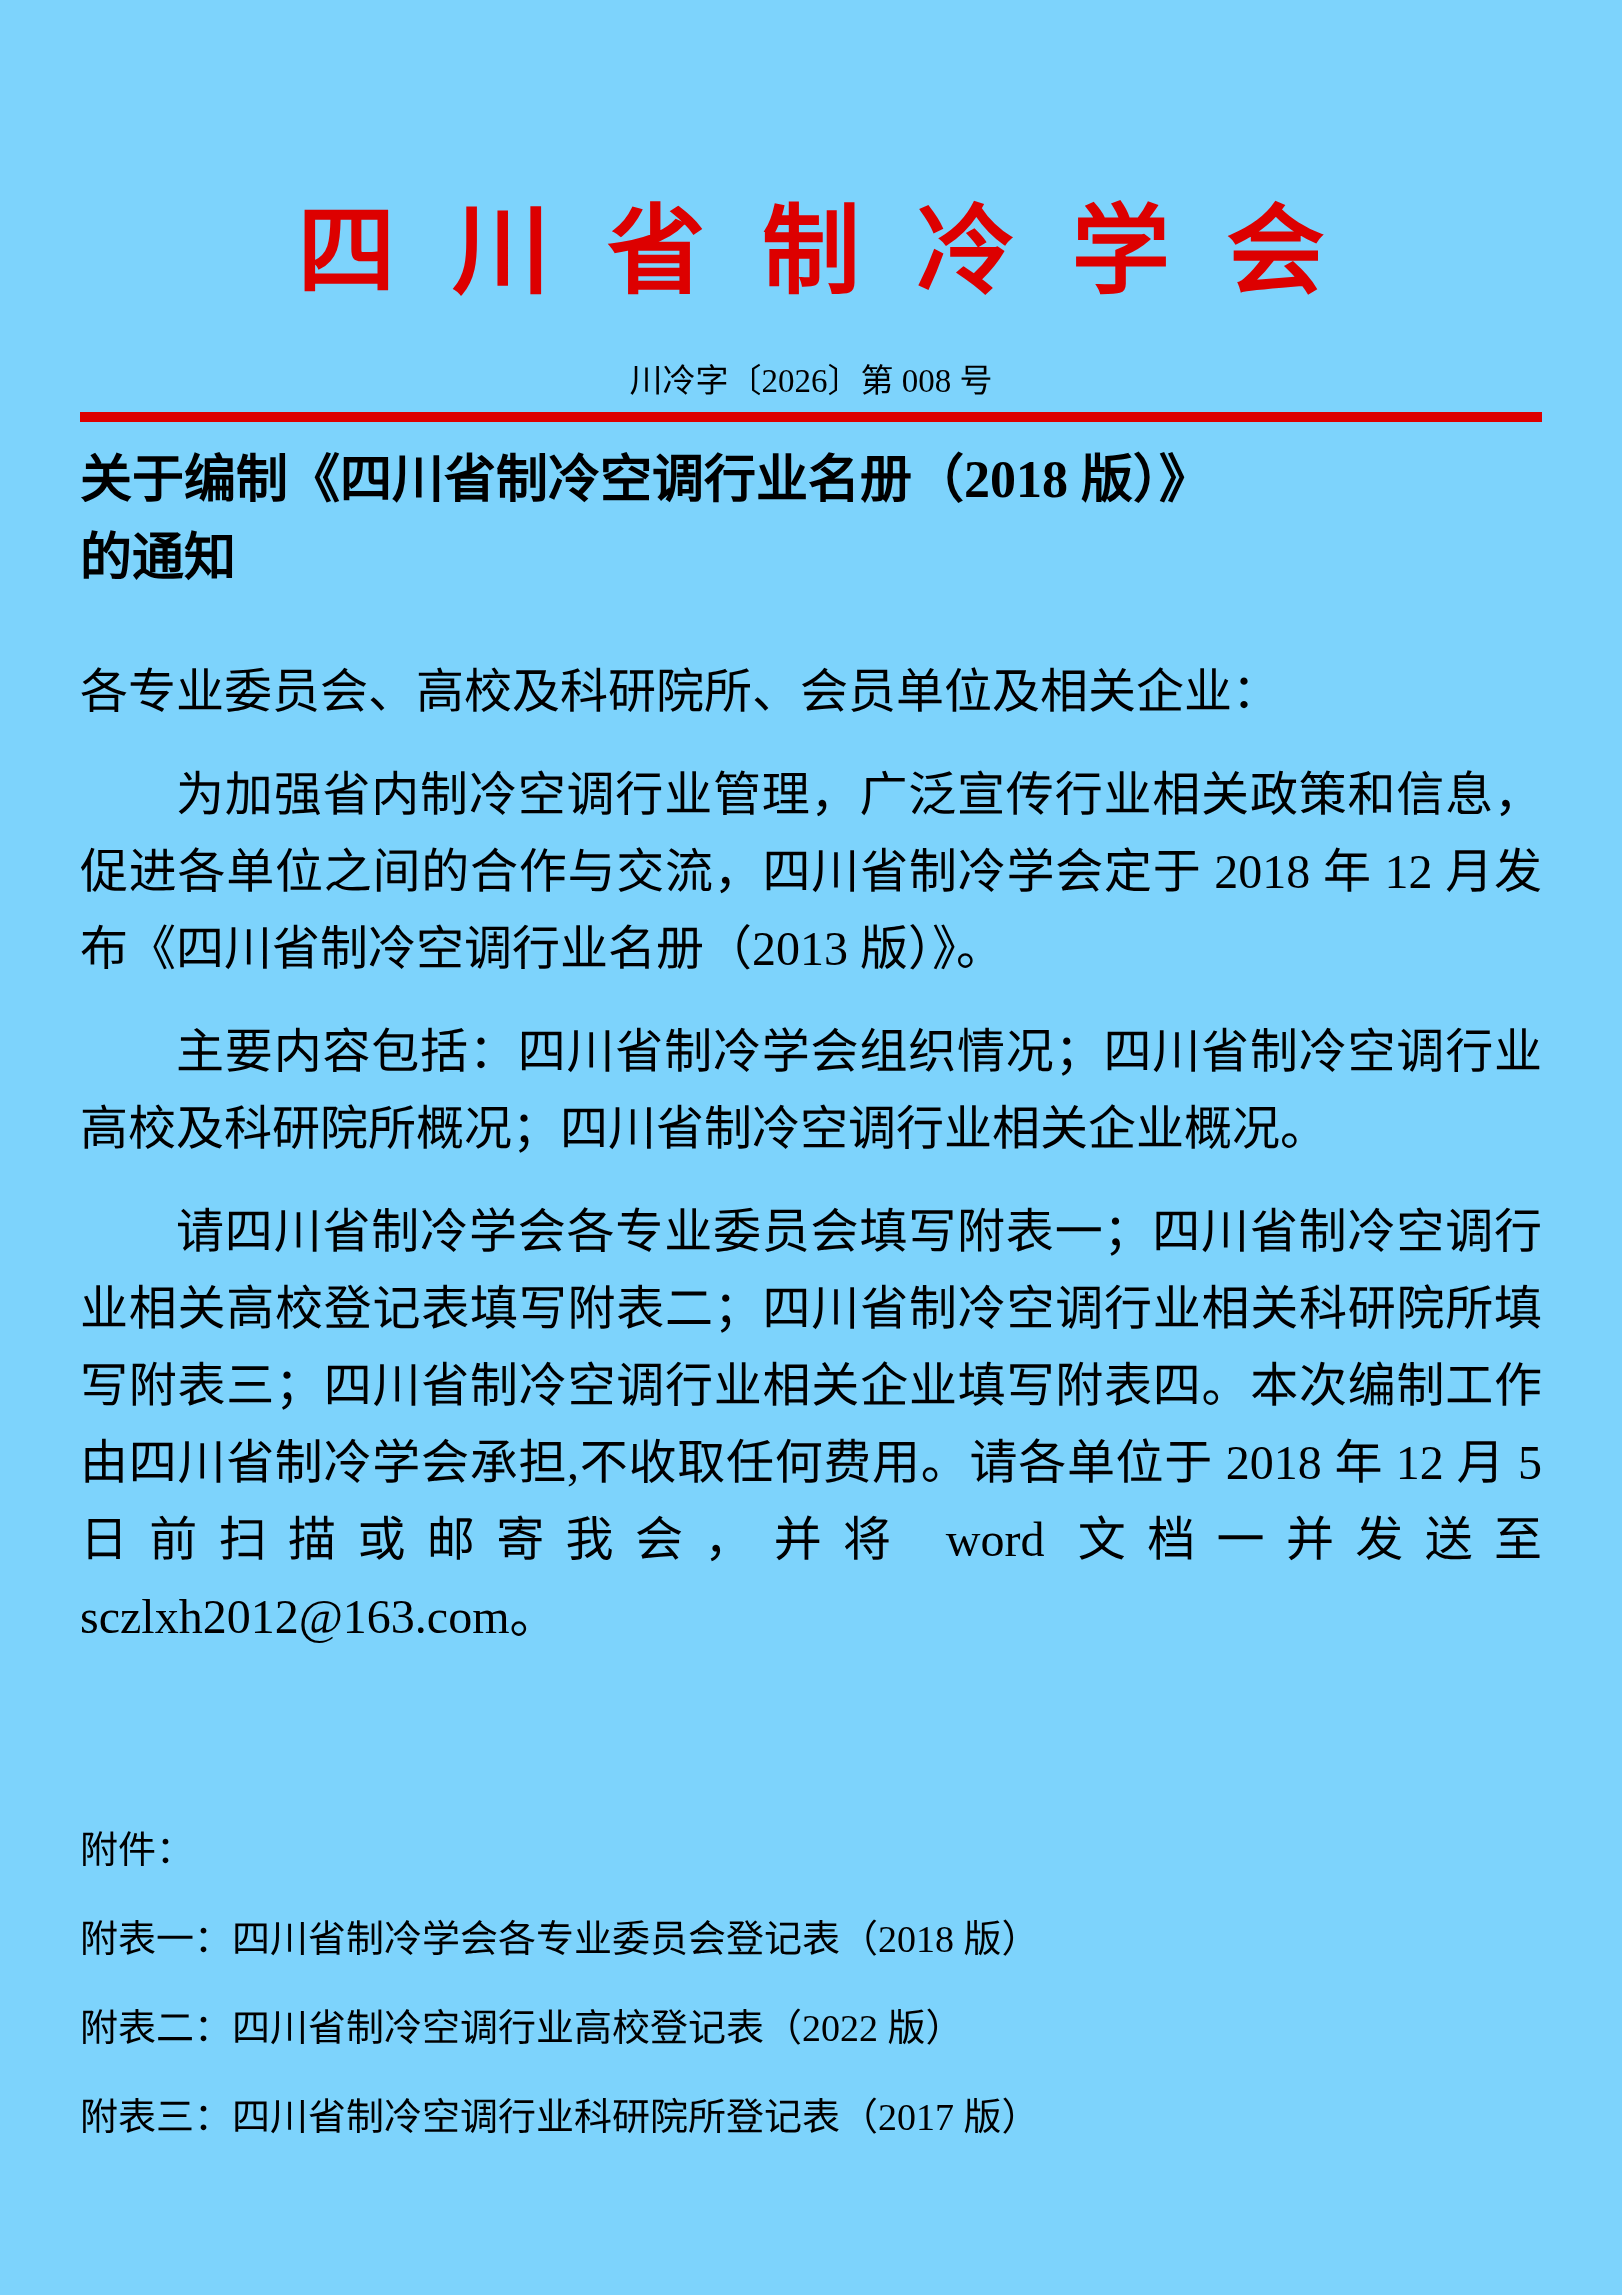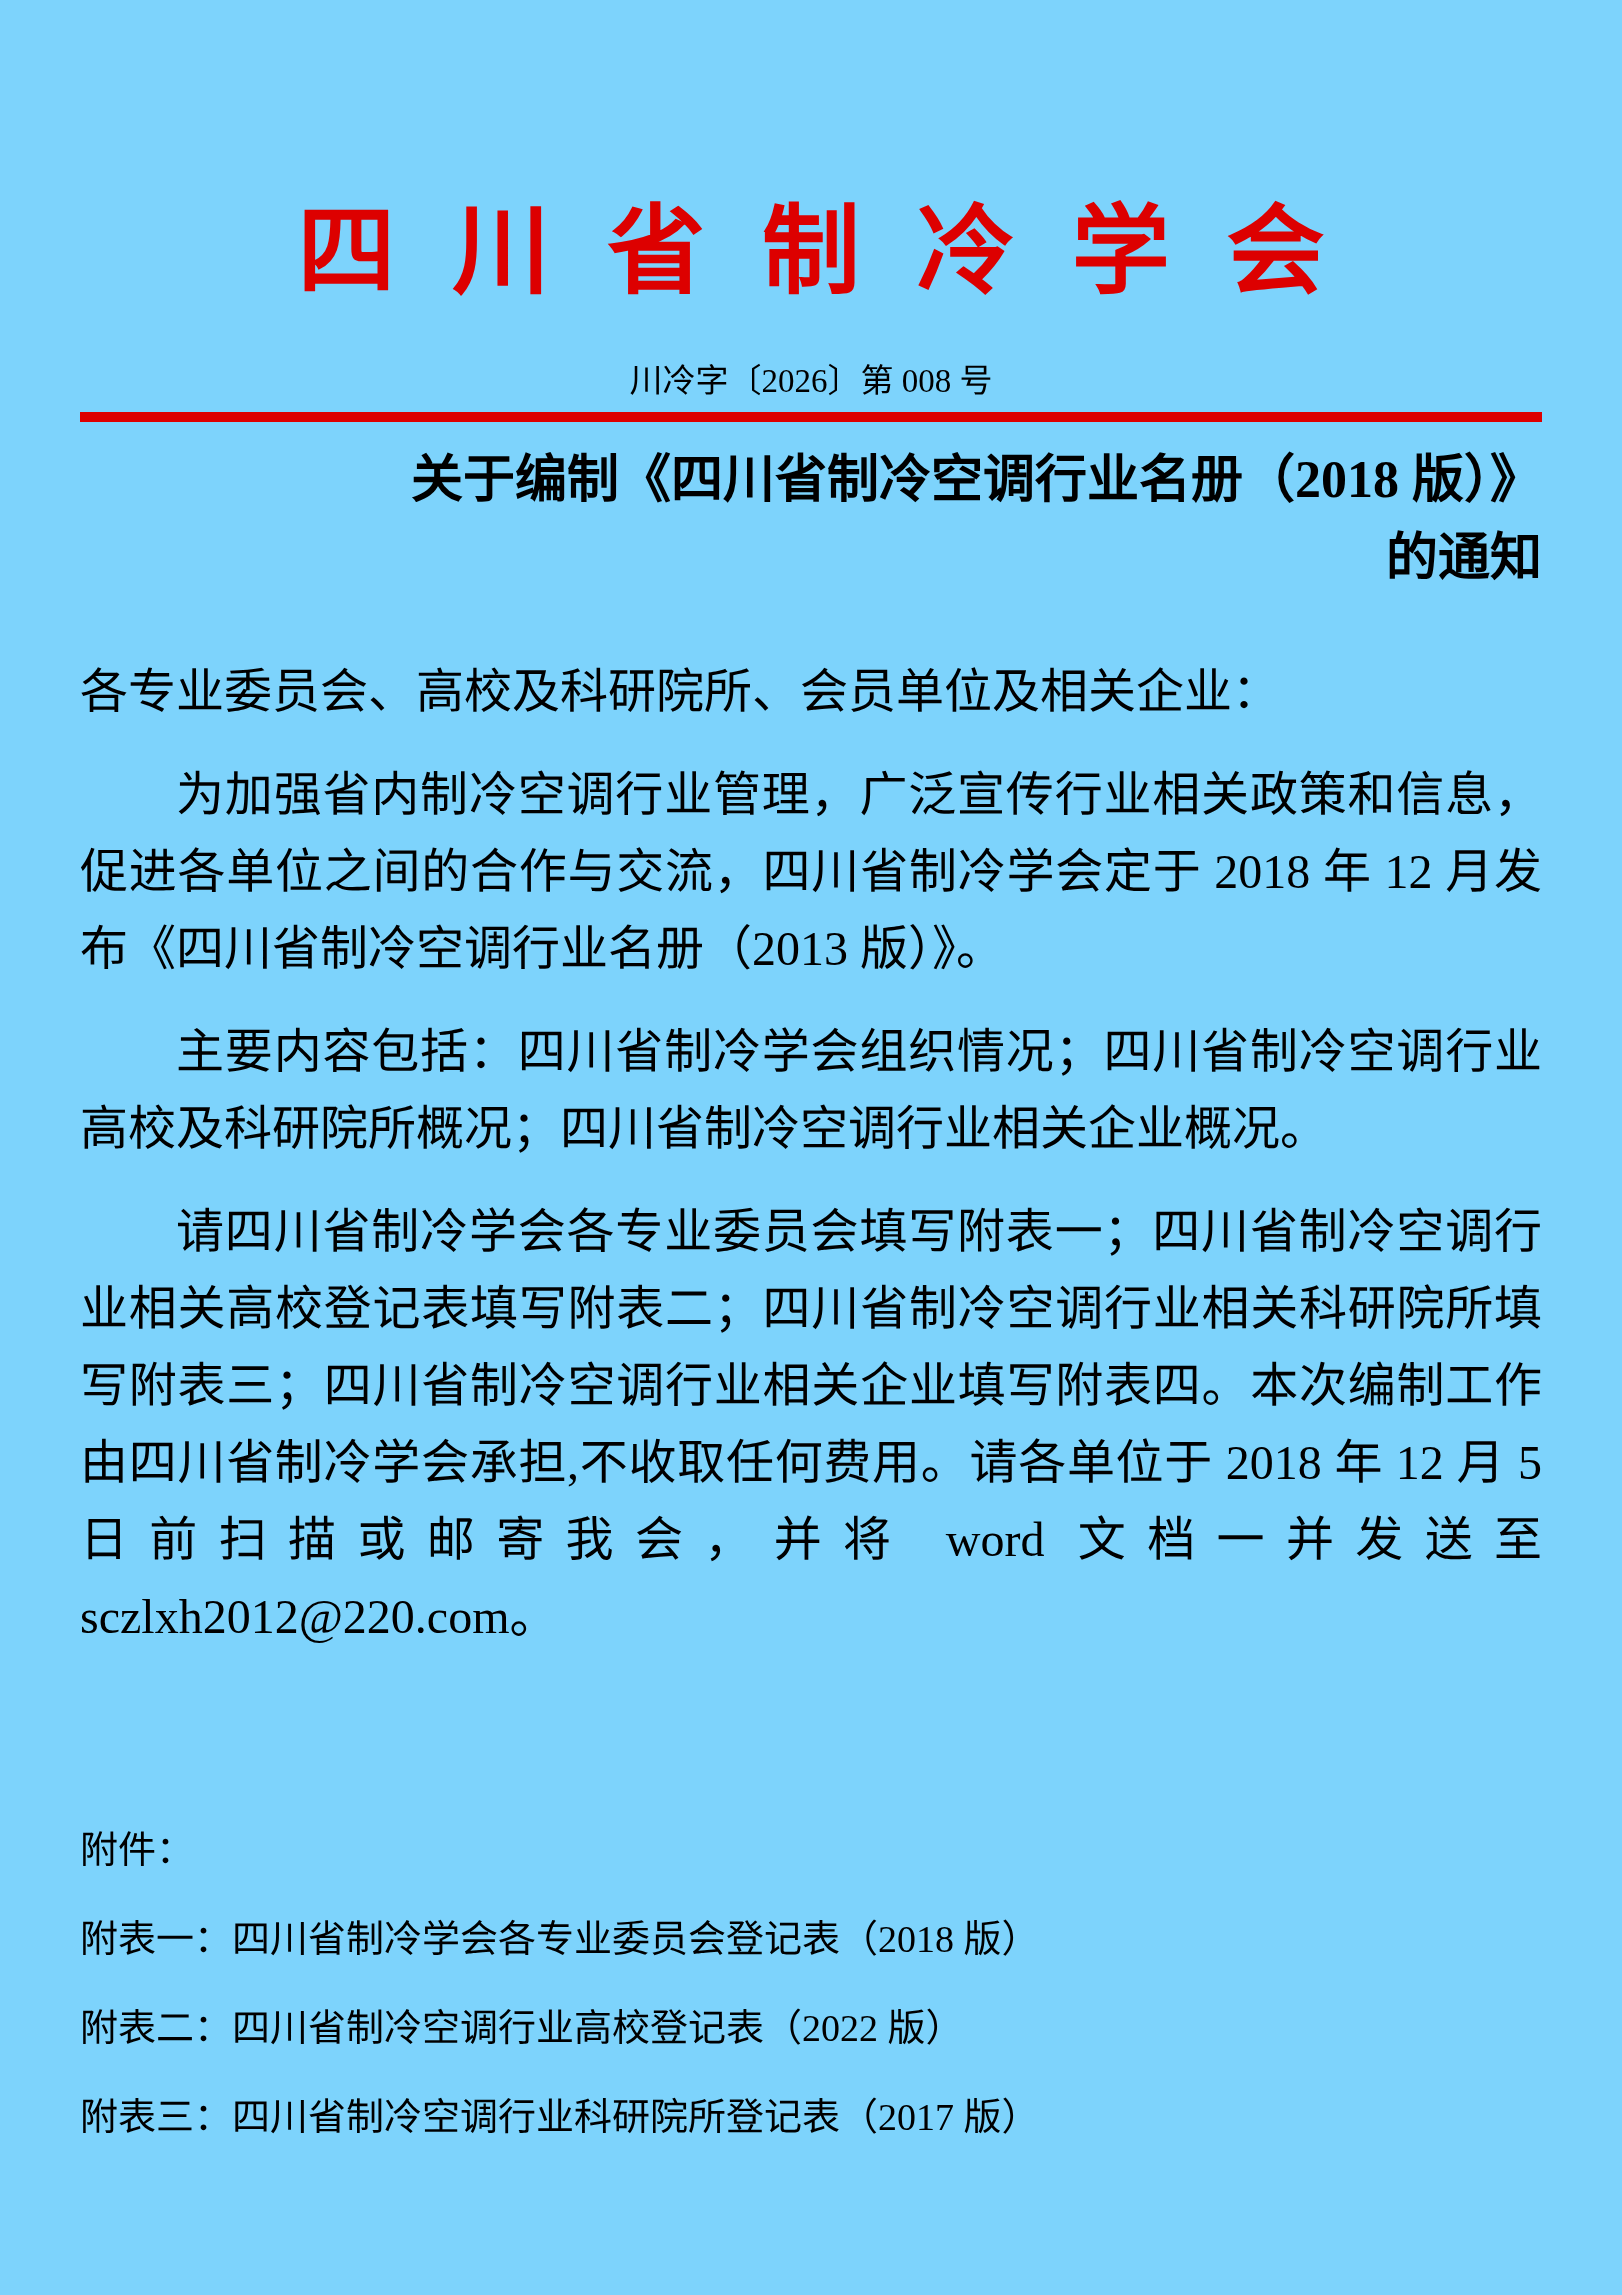--- a/index.html
+++ b/index.html
@@ -42,21 +42,21 @@
     line-height: 1;
     font-weight: 400;
   }
   .red-rule {
     margin-top: 14.4px;
     height: 9.2px;
     background: #dd0000;
   }
   .notice-title {
     margin-top: 19.6px;
-    text-align: right;
+    text-align: left;
     font-weight: 700;
     font-size: 52px;
     line-height: 1.5;
   }
   .notice-title-line {
     white-space: nowrap;
   }
   .body-text {
     margin-top: 56px;
     font-size: 48px;
@@ -101,21 +101,21 @@
     <div class="notice-title-line">的通知</div>
   </section>
 
   <section class="body-text">
     <p class="salutation">各专业委员会、高校及科研院所、会员单位及相关企业：</p>
 
     <p class="para">为加强省内制冷空调行业管理，广泛宣传行业相关政策和信息，促进各单位之间的合作与交流，四川省制冷学会定于 2018 年 12 月发布《四川省制冷空调行业名册（2013 版）》。</p>
 
     <p class="para">主要内容包括：四川省制冷学会组织情况；四川省制冷空调行业高校及科研院所概况；四川省制冷空调行业相关企业概况。</p>
 
-    <p class="para last"><span>请四川省制冷学会各专业委员会填写附表一；四川省制冷空调行业相关高校登记表填写附表二；四川省制冷空调行业相关科研院所填写附表三；四川省制冷空调行业相关企业填写附表四。本次编制工作由四川省制冷学会承担,不收取任何费用。请各单位于 2018 年 12 月 5 日前扫描或邮寄我会，并将 word 文档一并发送至 </span><span>sczlxh2012@220.com</span><span>。</span></p>
+    <p class="para last"><span>请四川省制冷学会各专业委员会填写附表一；四川省制冷空调行业相关高校登记表填写附表二；四川省制冷空调行业相关科研院所填写附表三；四川省制冷空调行业相关企业填写附表四。本次编制工作由四川省制冷学会承担,不收取任何费用。请各单位于 2018 年 12 月 5 日前扫描或邮寄我会，并将 word 文档一并发送至 </span><span>sczlxh2012@163.com</span><span>。</span></p>
   </section>
 
   <section class="attachments">
     <p class="attachment-label">附件：</p>
     <p class="attachment-item">附表一：四川省制冷学会各专业委员会登记表（2018 版）</p>
     <p class="attachment-item">附表二：四川省制冷空调行业高校登记表（2022 版）</p>
     <p class="attachment-item">附表三：四川省制冷空调行业科研院所登记表（2017 版）</p>
   </section>
 
 </div>

